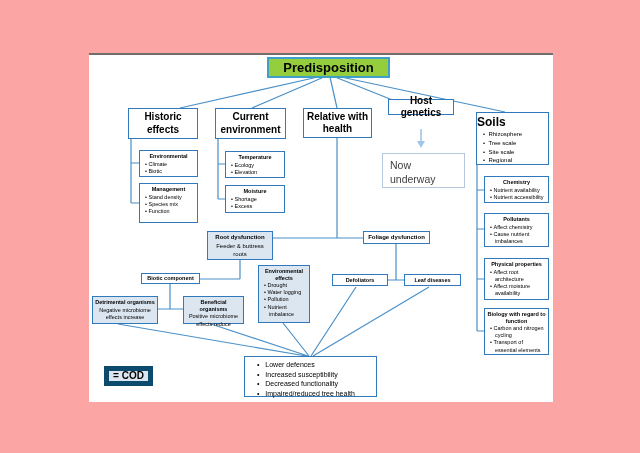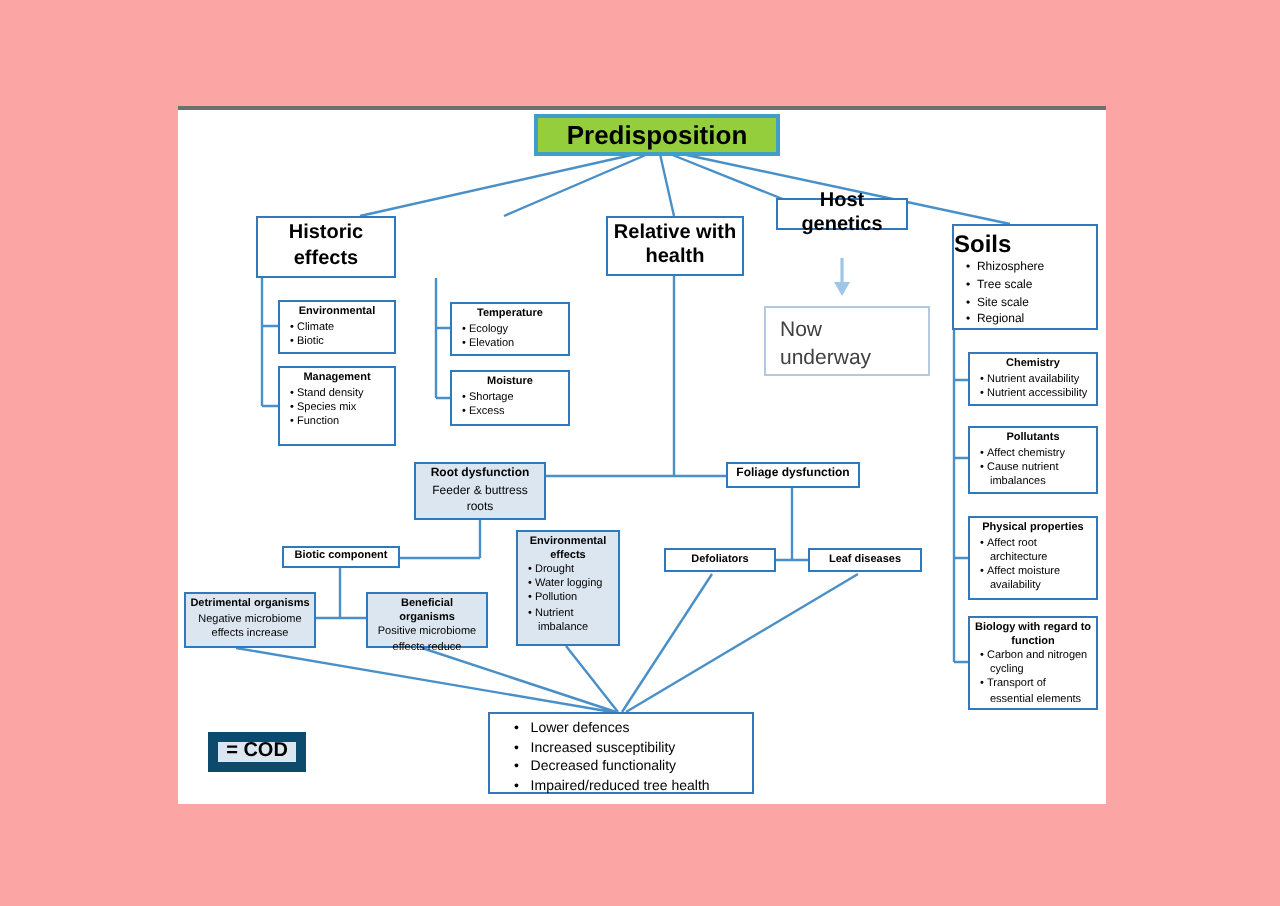--- a/index.html
+++ b/index.html
@@ -78,20 +78,23 @@
     </g>
   </svg>
 
   <div class="box rootnode" style="left:267px;top:57px;width:123px;height:21px">
     <span>Predisposition</span>
   </div>
 
   <div class="box cat" style="left:128px;top:108px;width:70px;height:31px">
     <span>Historic effects</span>
   </div>
+  <div class="box cat" style="left:215px;top:108px;width:71px;height:31px">
+    <span>Current environment</span>
+  </div>
   <div class="box cat" style="left:303px;top:108px;width:69px;height:30px">
     <span>Relative with health</span>
   </div>
   <div class="box cat" style="left:388px;top:99px;width:66px;height:16px">
     <span>Host genetics</span>
   </div>
   <div class="box soils-box" style="left:476px;top:112px;width:73px;height:53px">
     <div class="title">Soils</div>
     <ul>
         <li>Rhizosphere</li>

